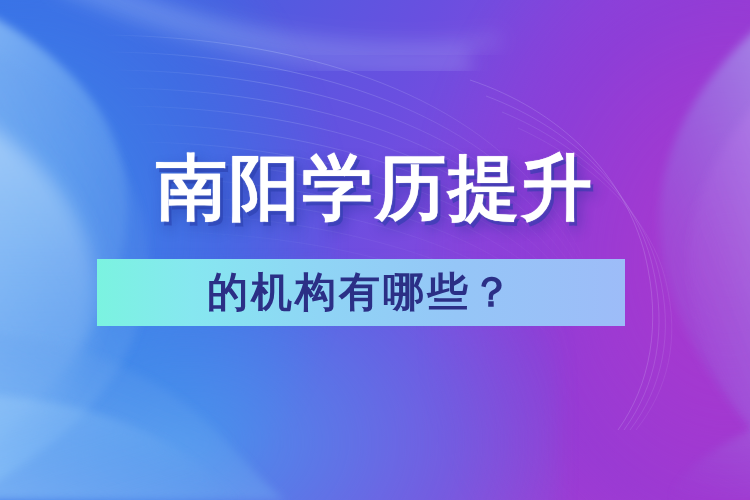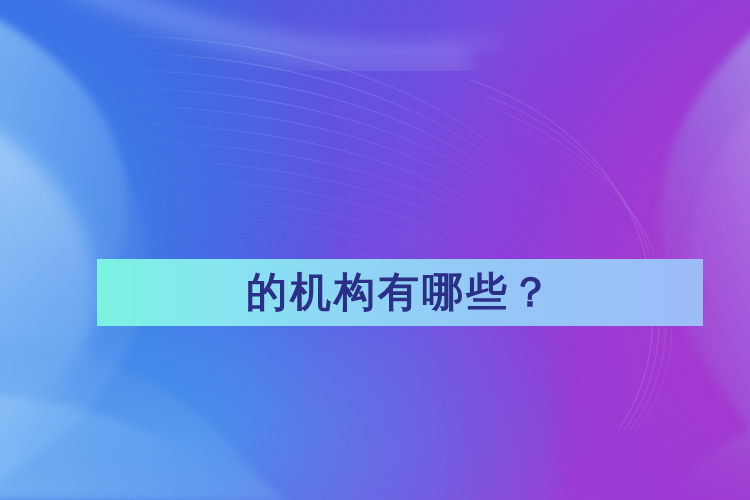--- a/index.html
+++ b/index.html
@@ -72,21 +72,21 @@
       0 0 1px rgba(255,255,255,0.9),
       3px 4px 0 rgba(40,60,170,0.55),
       5px 7px 14px rgba(25,40,140,0.45);
   }
 
   
   .subtitle-bar {
     position: absolute;
     left: 97px;
     top: 259px;
-    width: 606px;
+    width: 528px;
     height: 67px;
     background: linear-gradient(90deg, #7bf3e0 0%, #86e7f0 18%, #8fd5f5 42%, #95c6f7 68%, #9dbcf8 100%);
     z-index: 8;
     display: flex;
     align-items: center;
     justify-content: center;
   }
   .subtitle-text {
     font-family: "DejaVu Sans", "Liberation Sans", sans-serif;
     font-size: 41px;
@@ -174,18 +174,21 @@
       <path d="M 158 232 C 305 232, 475 268, 564 346 C 620 404, 621 418, 605 444" stroke-opacity="0.12"></path>
     </g>
     <g fill="none" stroke="#e8f4ff" stroke-width="1">
       <path d="M 470 80 C 560 110, 625 175, 645 255 C 662 325, 650 385, 618 430" stroke-opacity="0.30"></path>
       <path d="M 486 96 C 572 128, 634 190, 652 264 C 668 330, 656 386, 624 430" stroke-opacity="0.25"></path>
       <path d="M 502 112 C 584 146, 643 205, 659 273 C 674 335, 662 388, 630 430" stroke-opacity="0.20"></path>
       <path d="M 518 128 C 596 164, 652 220, 666 282 C 680 340, 668 390, 636 430" stroke-opacity="0.15"></path>
     </g>
   </svg>
 
+  <div class="headline">
+    <span class="headline-text">南阳学历提升</span>
+  </div>
 
   <div class="subtitle-bar">
     <span class="subtitle-text">的机构有哪些？</span>
   </div>
 
 </div>
 
 </body></html>

